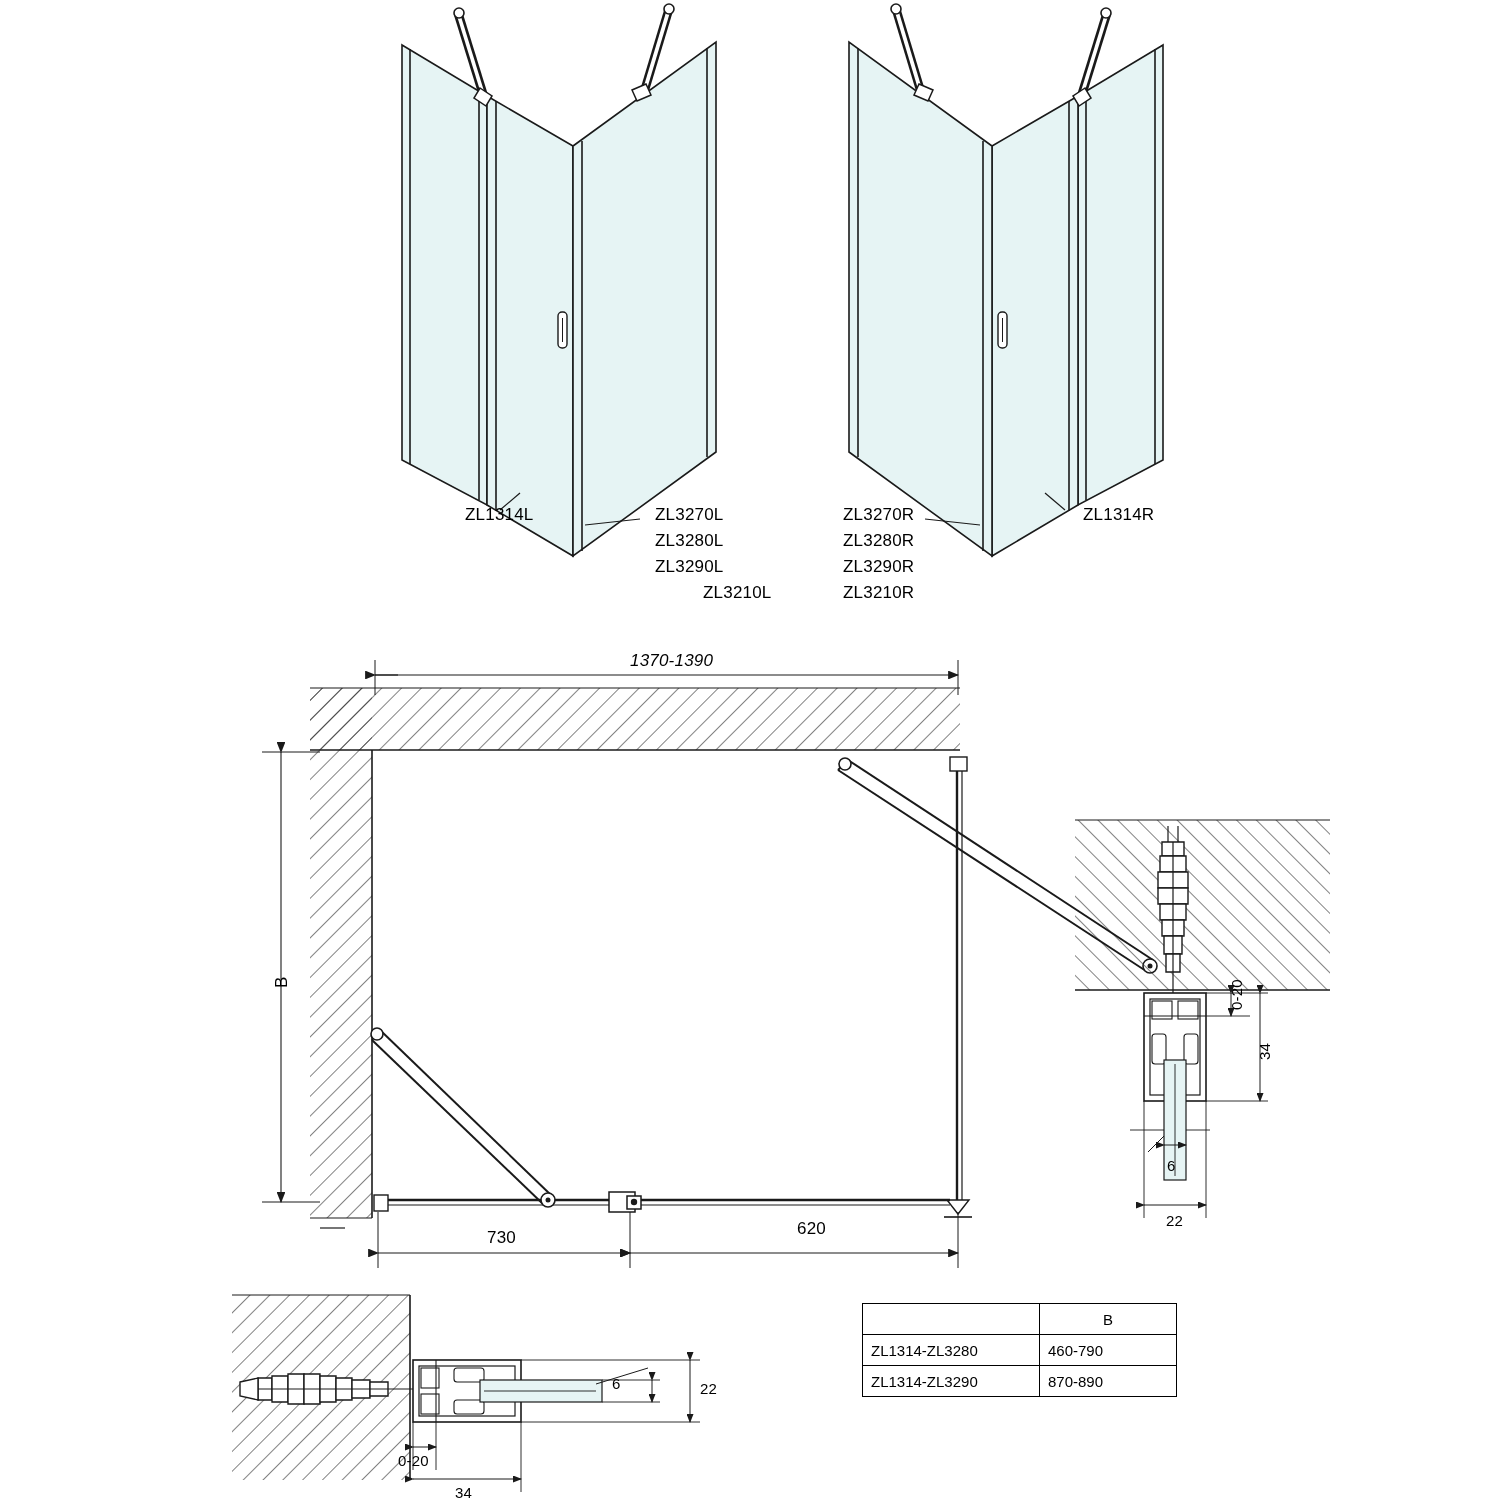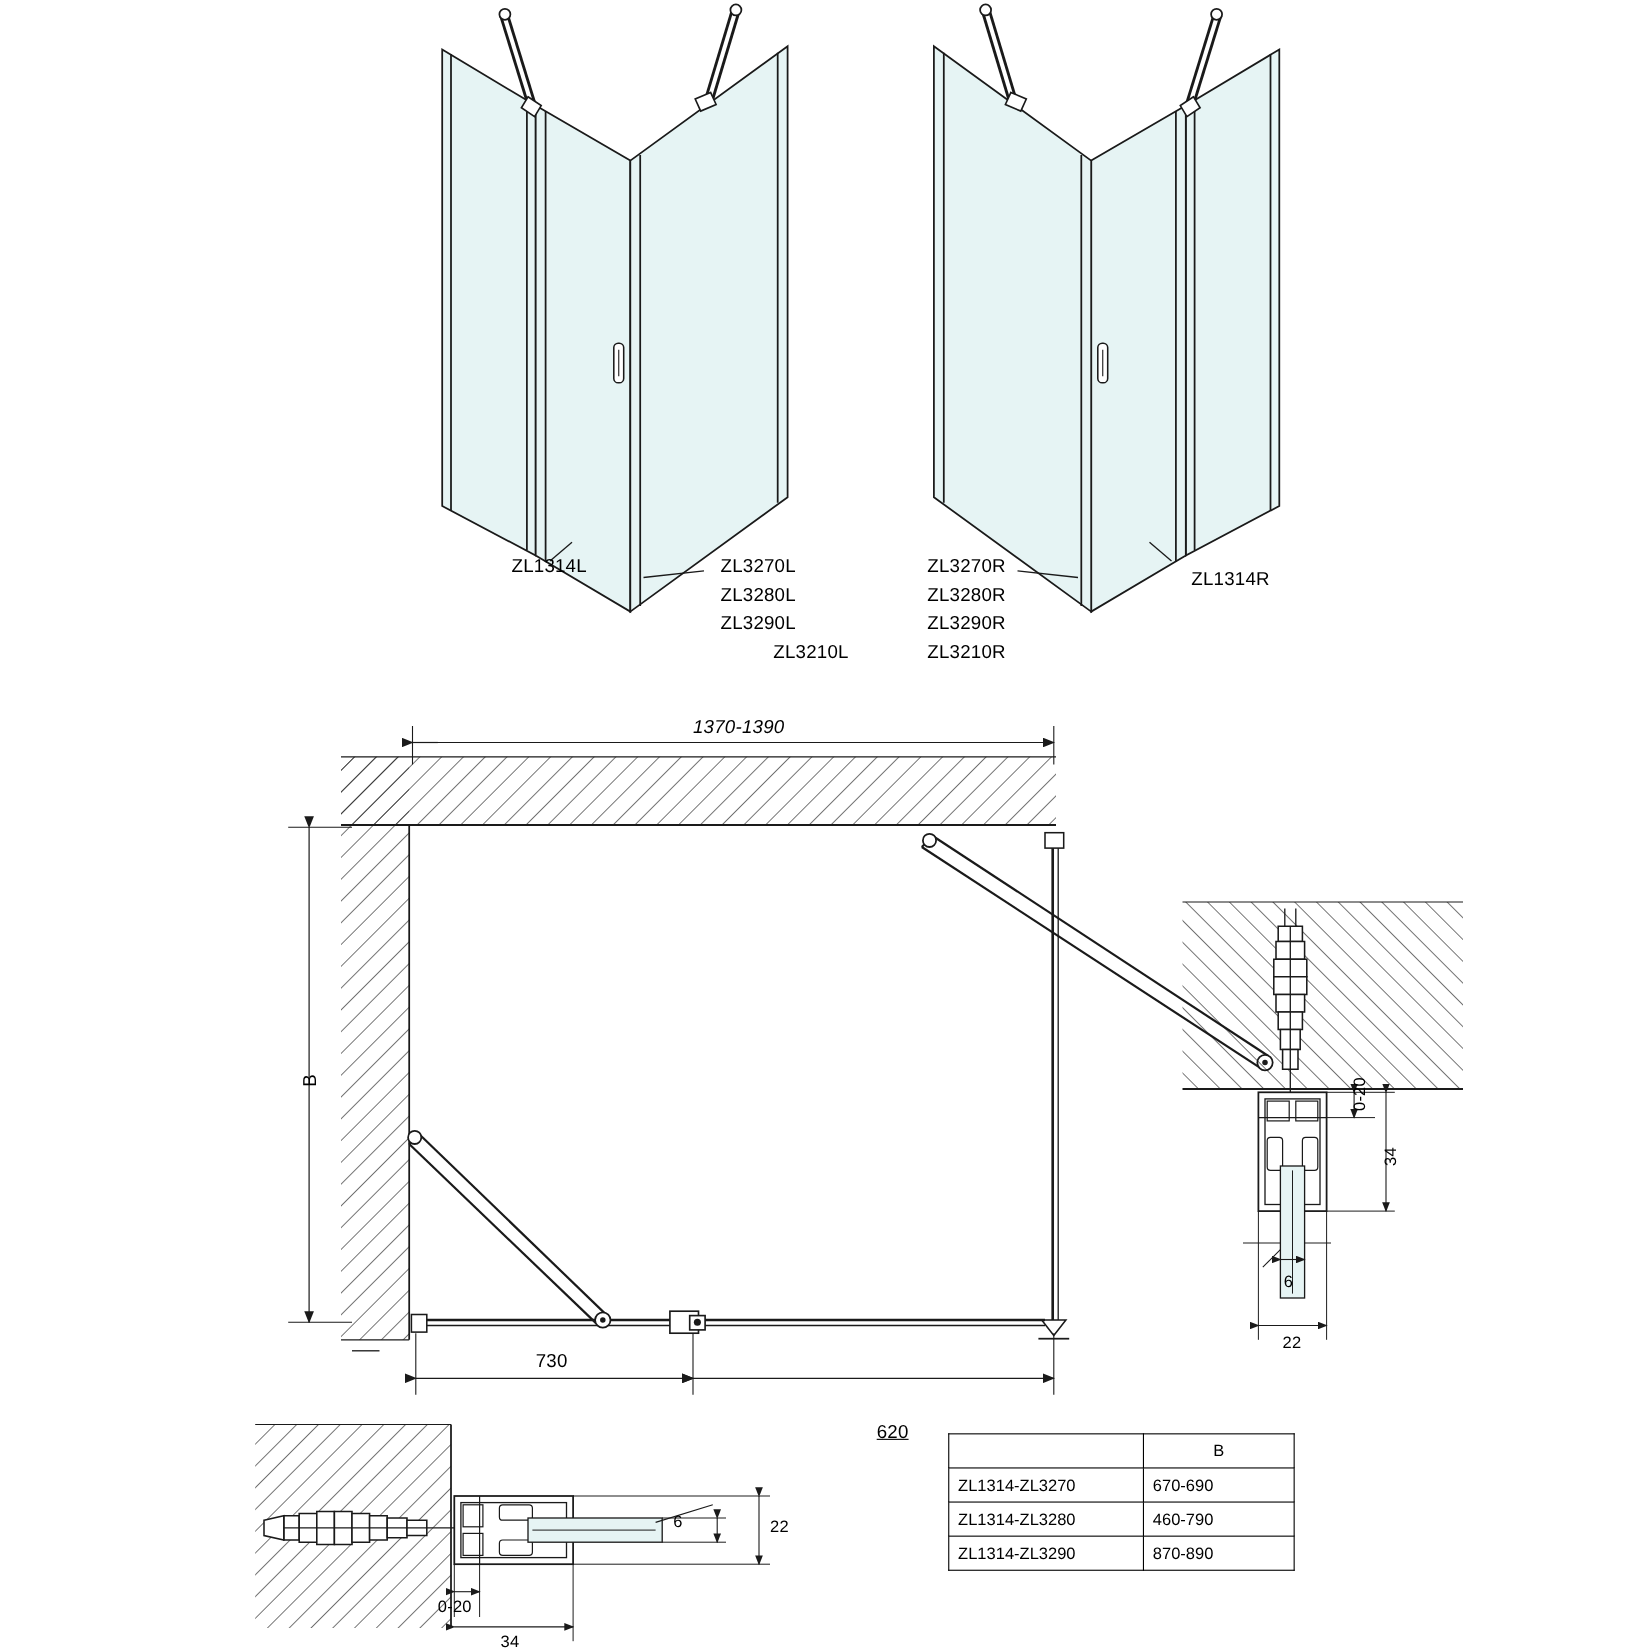--- a/index.html
+++ b/index.html
@@ -259,49 +259,45 @@
 <div class="lbl" style="left:417px;top:505px;margin-left:48px;">ZL1314L</div>
 <div class="lbl" style="left:655px;top:505px;">ZL3270L</div>
 <div class="lbl" style="left:655px;top:531px;">ZL3280L</div>
 <div class="lbl" style="left:655px;top:557px;">ZL3290L</div>
 <div class="lbl" style="left:655px;top:583px;margin-left:48px;">ZL3210L</div>
 
 <div class="lbl" style="left:843px;top:505px;">ZL3270R</div>
 <div class="lbl" style="left:843px;top:531px;">ZL3280R</div>
 <div class="lbl" style="left:843px;top:557px;">ZL3290R</div>
 <div class="lbl" style="left:843px;top:583px;">ZL3210R</div>
-<div class="lbl" style="left:1083px;top:505px;margin-top:12px;">ZL1314R</div>
+<div class="lbl" style="left:1083px;top:505px;">ZL1314R</div>
 
 <div class="lbl" style="left:630px;top:651px;font-style:italic;">1370-1390</div>
 <div class="lbl rot" style="left:272px;top:988px;">B</div>
 <div class="lbl" style="left:487px;top:1228px;">730</div>
-<div class="lbl" style="left:797px;top:1292px;text-decoration:underline;">620</div>
+<div class="lbl" style="left:797px;top:1219px;">620</div>
 
 <div class="lbl small rot" style="left:1228px;top:1010px;">0-20</div>
 <div class="lbl small rot" style="left:1256px;top:1060px;">34</div>
 <div class="lbl small" style="left:1167px;top:1157px;">6</div>
 <div class="lbl small" style="left:1166px;top:1212px;">22</div>
 
 <div class="lbl small" style="left:612px;top:1375px;">6</div>
 <div class="lbl small" style="left:700px;top:1380px;">22</div>
 <div class="lbl small" style="left:398px;top:1452px;">0-20</div>
 <div class="lbl small" style="left:455px;top:1484px;">34</div>
 
 <table class="btab" style="left:862px;top:1303px;">
   <thead>
     <tr>
       <th class="namecol"></th>
       <th class="bcol valcol">B</th>
     </tr>
   </thead>
   <tbody>
-    <tr>
-      <td class="namecol">ZL1314-ZL3270</td>
-      <td class="valcol">670-690</td>
-    </tr>
     <tr>
       <td class="namecol">ZL1314-ZL3280</td>
       <td class="valcol">460-790</td>
     </tr>
     <tr>
       <td class="namecol">ZL1314-ZL3290</td>
       <td class="valcol">870-890</td>
     </tr>
   </tbody>
 </table>

